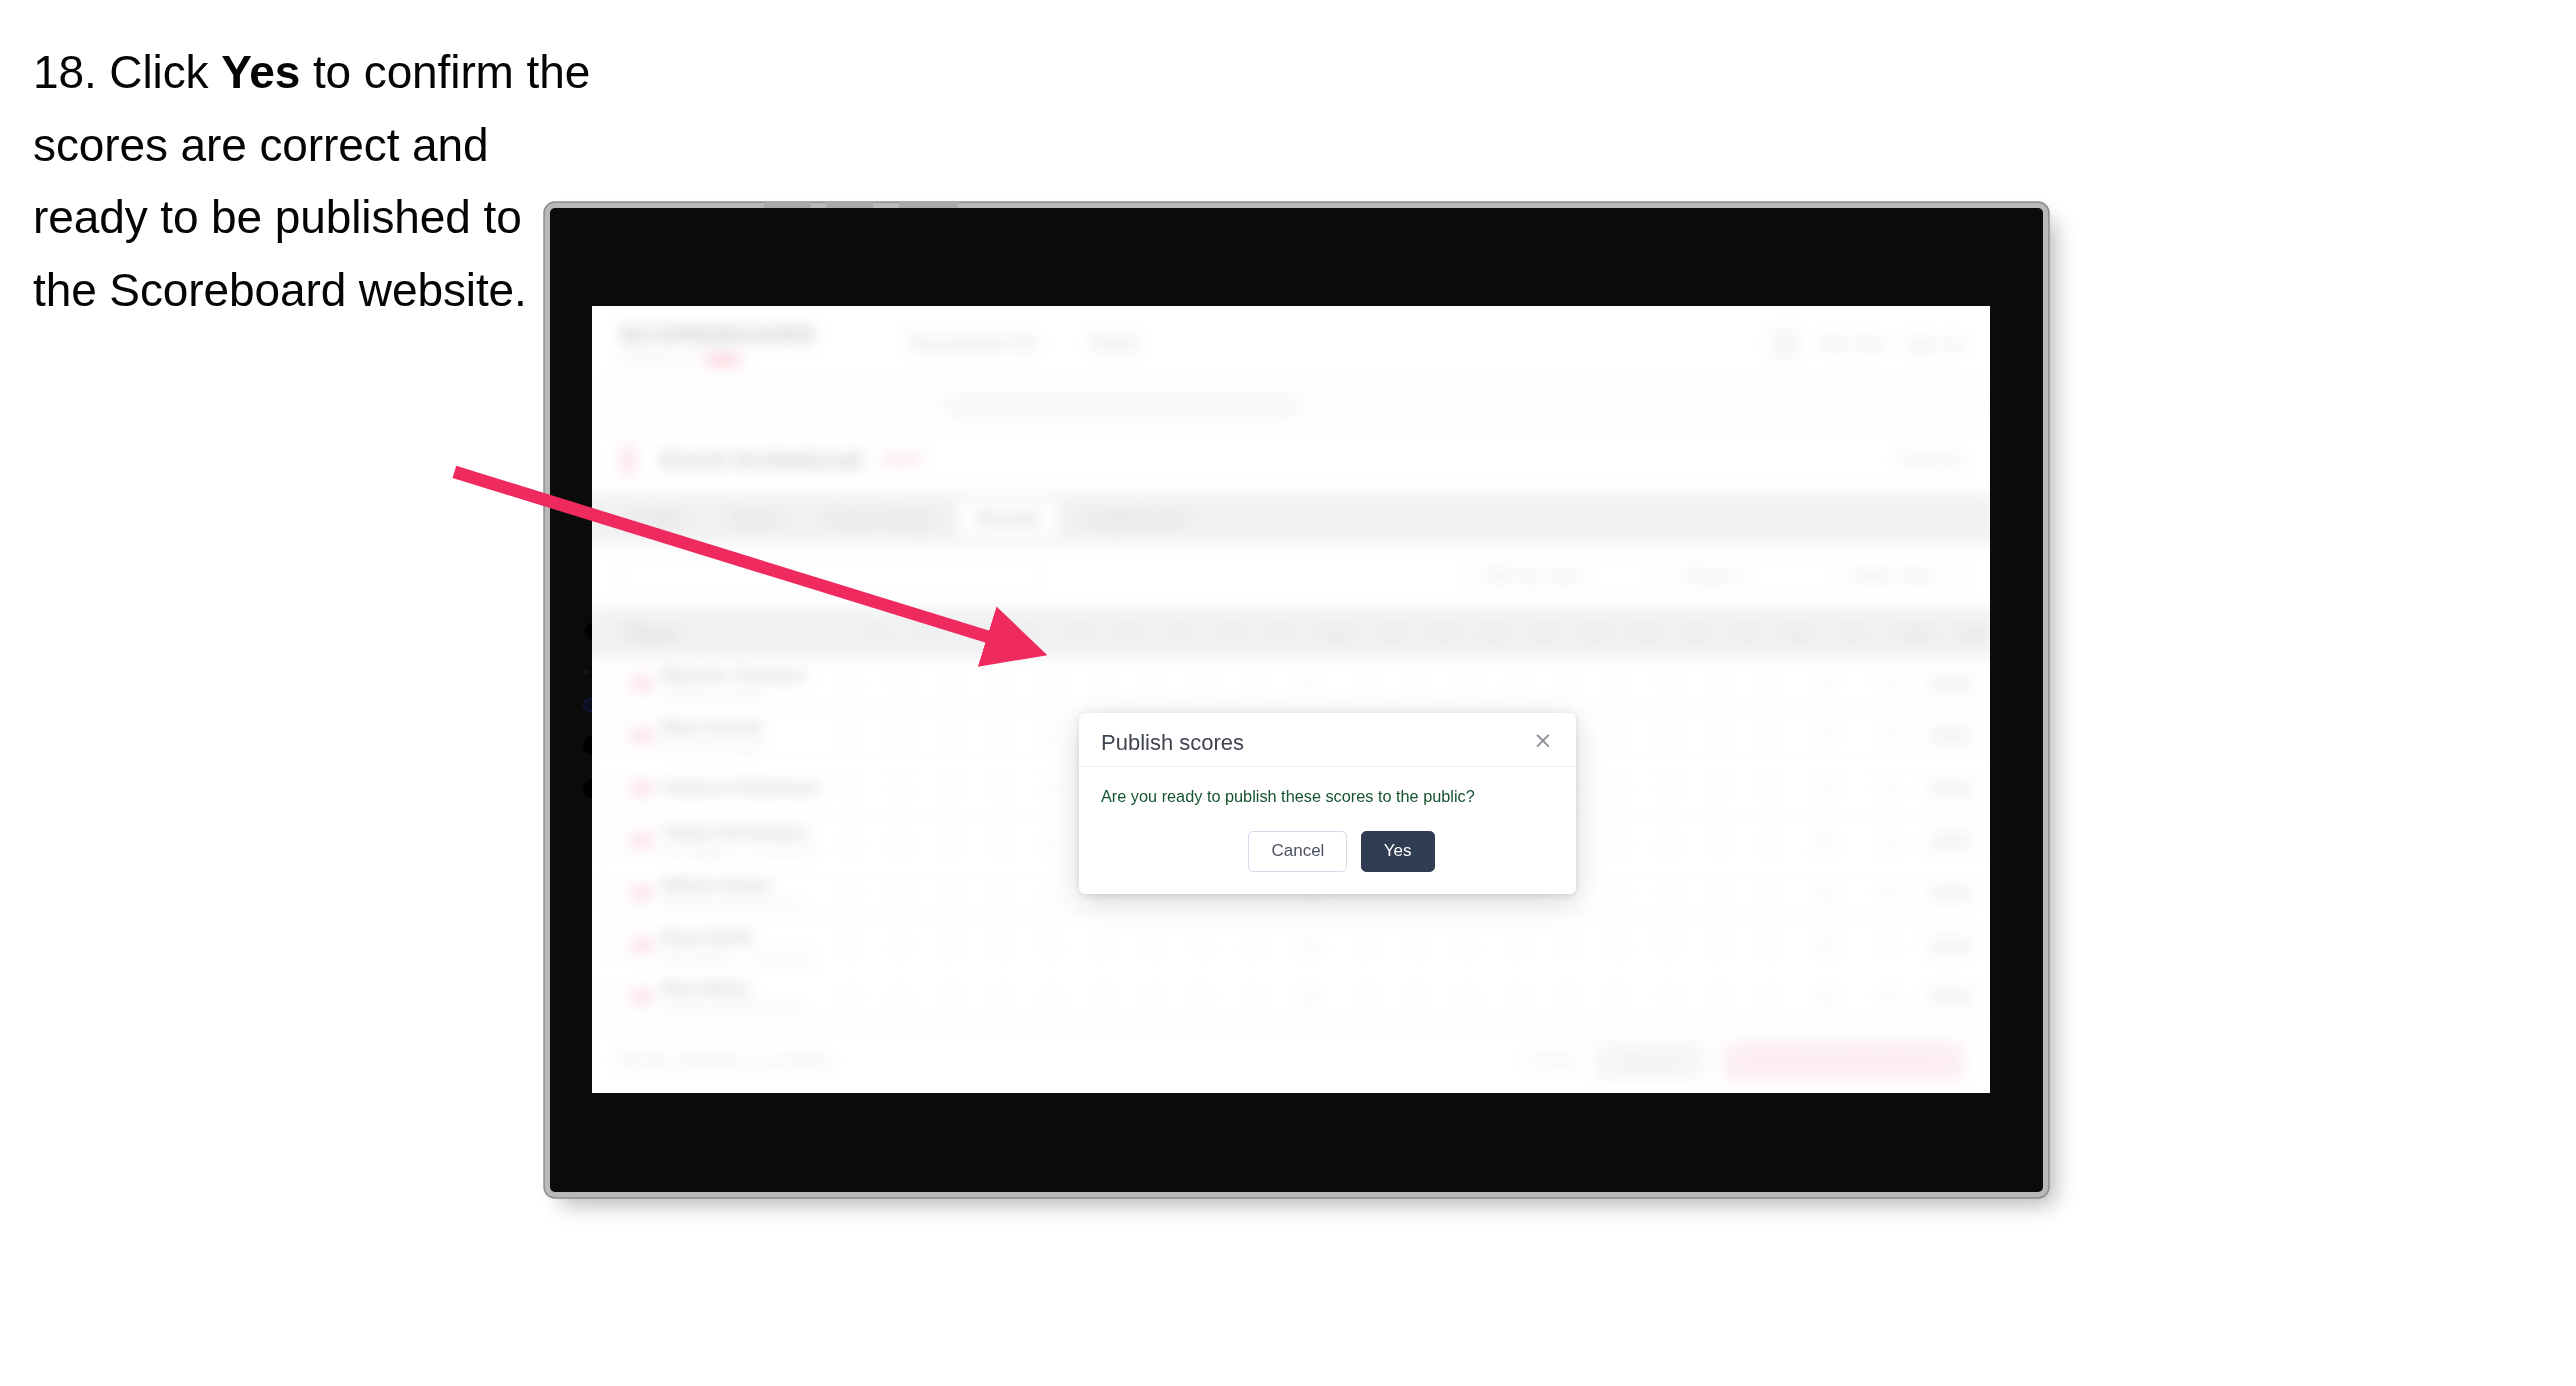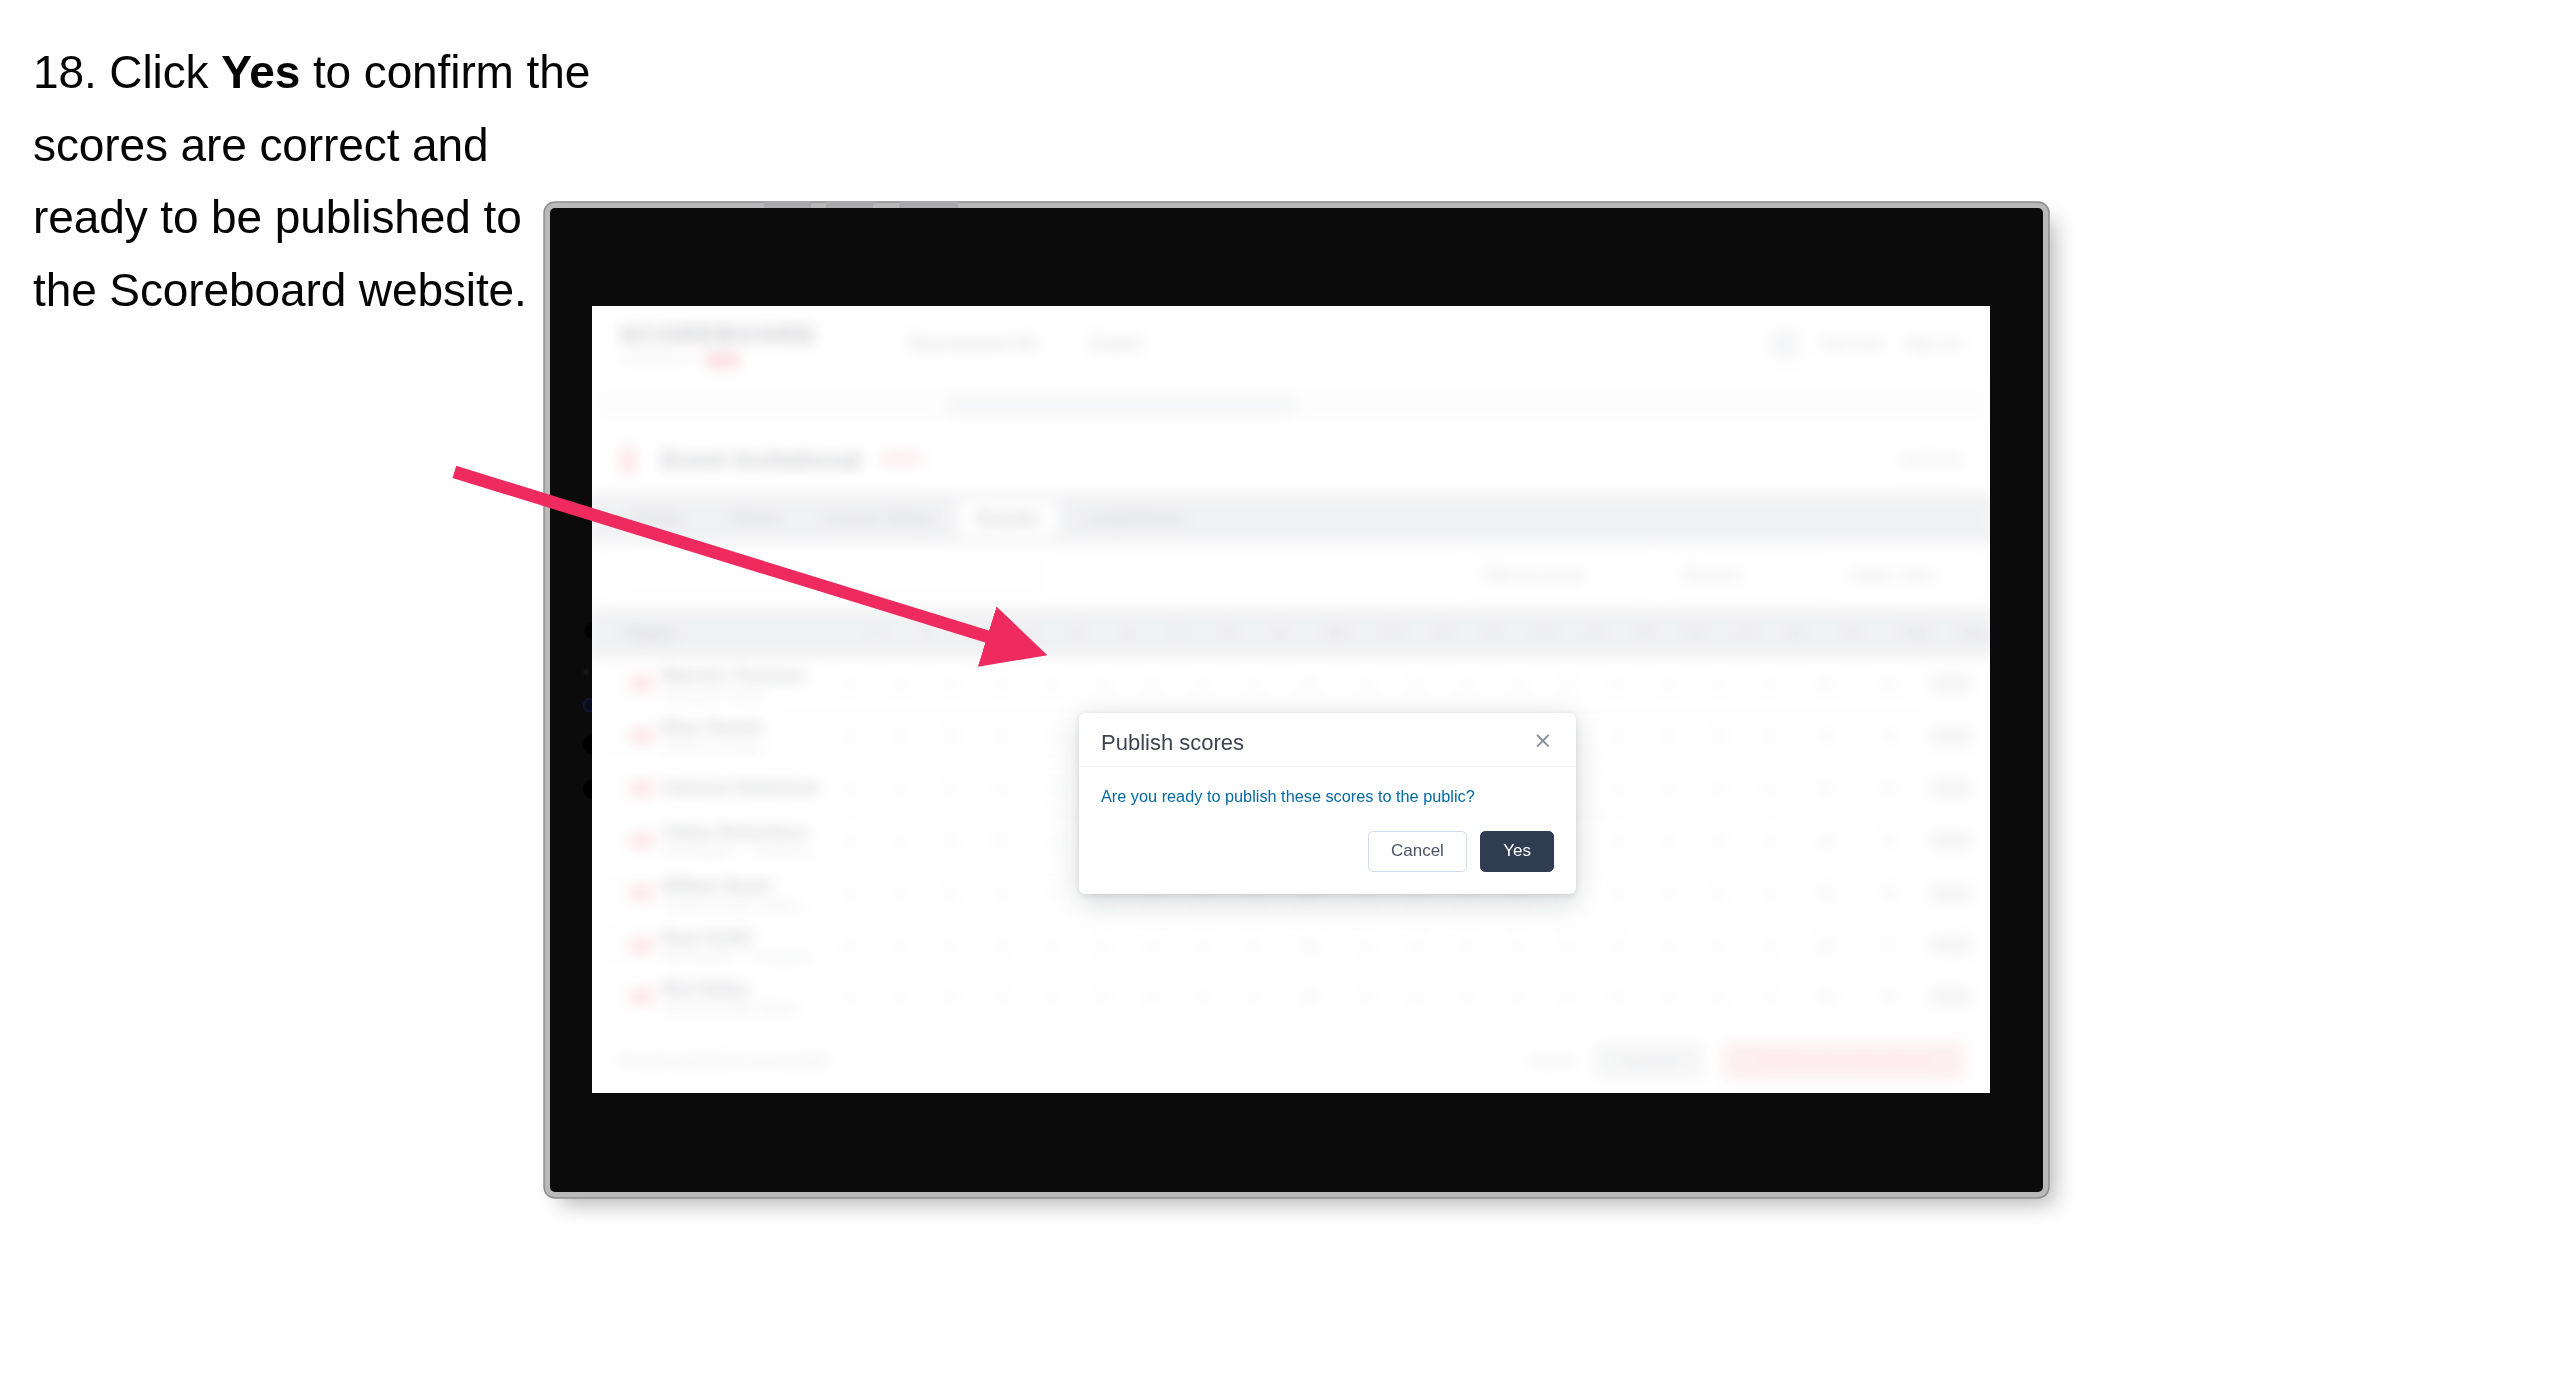--- a/index.html
+++ b/index.html
@@ -166,22 +166,22 @@
   }
   .modal-head{
     display:flex;align-items:flex-start;justify-content:space-between;
     padding:19.3px 22px 12px 22px;border-bottom:0.7px solid #edeef1;
   }
   .modal-title{font-size:22px;color:#3f4450;font-weight:400;line-height:1;}
   .modal-x{
     font-size:23px;color:#8b9099;line-height:.7;cursor:pointer;
     padding:0 1.5px;font-family:"DejaVu Sans",sans-serif;
   }
-  .modal-body{padding:19.3px 22px 6px 22px;font-size:16.3px;color:#0369a1;}
-  .modal-foot{display:flex;justify-content:flex-end;gap:13.4px;padding:19.3px 22px 22px 22px;margin-left:28px;}
+  .modal-body{padding:19.3px 22px 6px 22px;font-size:16.3px;color:#14532d;}
+  .modal-foot{display:flex;justify-content:center;gap:13.4px;padding:19.3px 22px 22px 22px;margin-left:28px;}
   .m-btn{font-size:17px;border-radius:5.2px;padding:9.6px 22px;cursor:pointer;}
   .m-cancel{background:#fff;color:#4b5160;border:1.1px solid #cfdaeb;}
   .m-yes{background:#303c51;color:#ffffff;border:1.1px solid #303c51;}
 
   
   .arrow{position:absolute;left:0;top:0;width:2576px;height:1386px;pointer-events:none;}
 </style>
 </head>
 <body>
 

